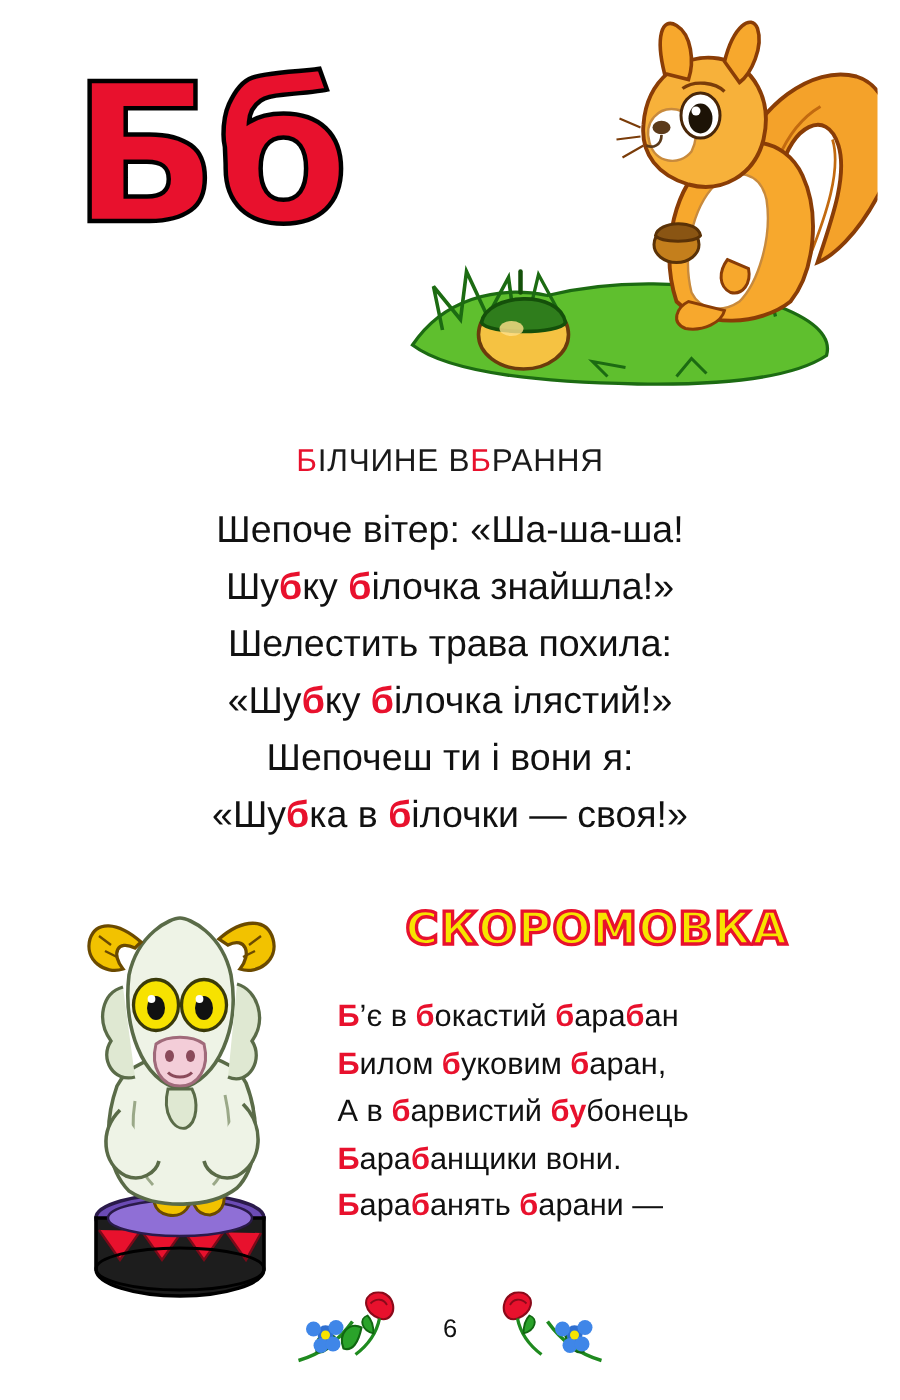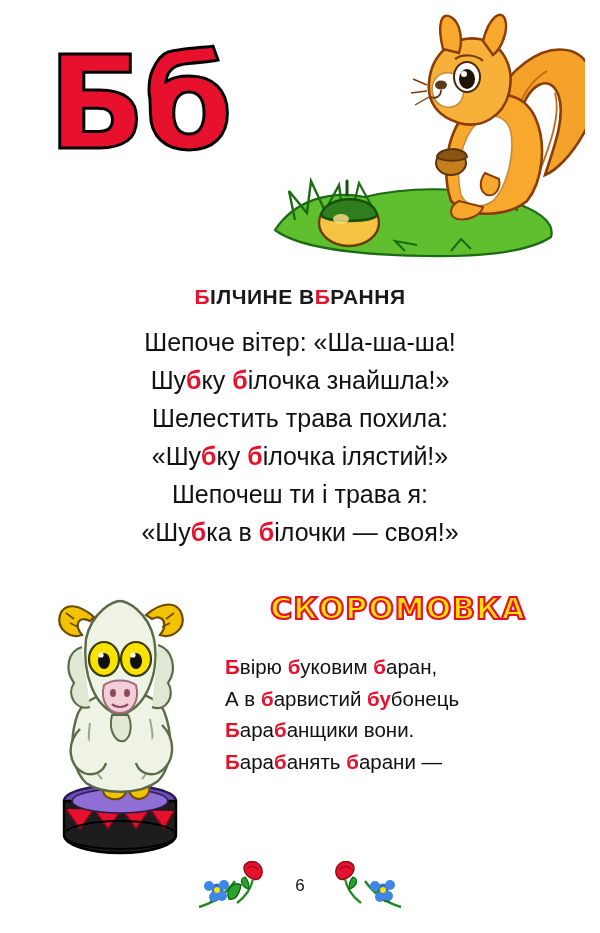--- a/index.html
+++ b/index.html
@@ -47,23 +47,23 @@
     left: 255px;
     top: 5px;
     width: 330px;
     height: 258px;
   }
 
   
   .poem-title {
     text-align: center;
     font-size: 21px;
-    font-weight: bold;
+    font-weight: normal;
     color: #1a1a1a;
-    margin-top: 17px;
+    margin-top: 28px;
     letter-spacing: 0.5px;
   }
   .poem-title .hl { color: #e8112d; }
 
   .poem-body {
     text-align: center;
     font-size: 25px;
     line-height: 1.52;
     color: #111111;
     margin-top: 14px;
@@ -214,21 +214,21 @@
     <div>
       <span>Шу</span><span class="hl">б</span><span>ку </span><span class="hl">б</span><span>ілочка знайшла!»</span>
     </div>
     <div>
       <span>Шелестить трава похила:</span>
     </div>
     <div>
       <span>«Шу</span><span class="hl">б</span><span>ку </span><span class="hl">б</span><span>ілочка ілястий!»</span>
     </div>
     <div>
-      <span>Шепочеш ти і трава я:</span>
+      <span>Шепочеш ти і вони я:</span>
     </div>
     <div>
       <span>«Шу</span><span class="hl">б</span><span>ка в </span><span class="hl">б</span><span>ілочки — своя!»</span>
     </div>
   </div>
 
   <div class="mid-section">
 
     <div class="goat-art">
       <svg viewBox="0 0 200 300" width="200" height="300" xmlns="http://www.w3.org/2000/svg">
@@ -280,21 +280,24 @@
         </g>
       </svg>
     </div>
 
     <div class="skoromovka-banner">
       <span class="word">СКОРОМОВКА</span>
     </div>
 
     <div class="twister-body">
       <div>
-        <span class="hl">Б</span><span>вірю </span><span class="hl">б</span><span>уковим </span><span class="hl">б</span><span>аран,</span>
+        <span class="hl">Б</span><span>’є в </span><span class="hl">б</span><span>окастий </span><span class="hl">б</span><span>ара</span><span class="hl">б</span><span>ан</span>
+      </div>
+      <div>
+        <span class="hl">Б</span><span>илом </span><span class="hl">б</span><span>уковим </span><span class="hl">б</span><span>аран,</span>
       </div>
       <div>
         <span>А в </span><span class="hl">б</span><span>арвистий </span><span class="hl">бу</span><span>бонець</span>
       </div>
       <div>
         <span class="hl">Б</span><span>ара</span><span class="hl">б</span><span>анщики вони.</span>
       </div>
       <div>
         <span class="hl">Б</span><span>ара</span><span class="hl">б</span><span>анять </span><span class="hl">б</span><span>арани —</span>
       </div>

